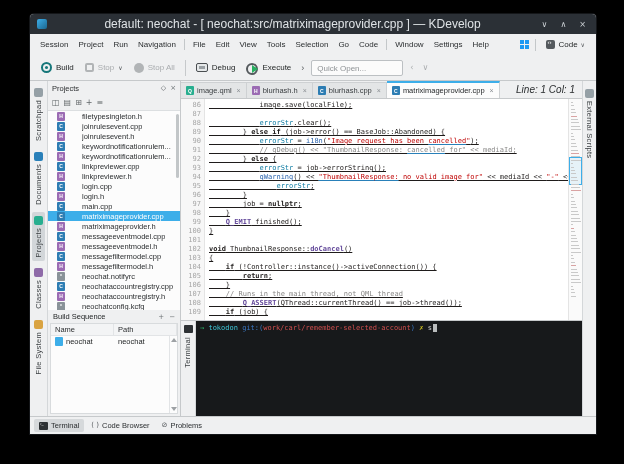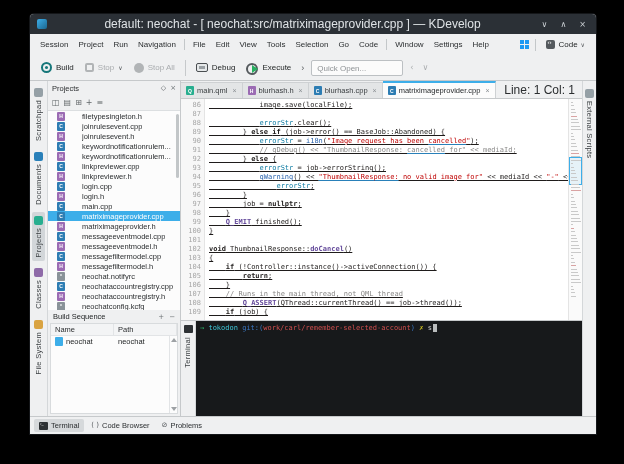--- a/index.html
+++ b/index.html
@@ -119,21 +119,21 @@
   
   .editor-col { flex:1; display:flex; flex-direction:column; min-width:0; background:#fff; }
   .tabbar { height:18px; flex:none; display:flex; align-items:flex-end; background:#eff0f1;
             border-bottom:1px solid #c6c9cb; }
   .etabs { display:flex; align-items:flex-end; min-width:0; overflow:hidden; }
   .etab { display:flex; align-items:center; gap:3px; padding:0 5px; height:16px; font-size:7.5px;
           background:#e3e5e6; border-right:1px solid #ced1d3; border-top:1px solid #ced1d3;
           color:#3c4043; white-space:nowrap; }
   .etab.active { background:#fcfcfc; border-top:2px solid #3daee9; height:17px; color:#1f2224; }
   .etab .close { color:#8a8f93; font-size:7px; margin-left:2px; }
-  .cursor-status { margin-left:auto; align-self:center; padding:0 7px; font-size:12px; color:#2b2e30; white-space:nowrap; }
+  .cursor-status { margin-left:auto; align-self:center; padding:0 7px; font-size:10px; color:#2b2e30; white-space:nowrap;font-style:italic; }
 
   .code-area { flex:1; display:flex; min-height:0; background:#fff; }
   .gutter { width:24px; flex:none; background:#f7f7f7; border-right:1px solid #e4e4e4;
             padding:2px 3px 0 0; text-align:right;
             font:7px/9px "DejaVu Sans Mono", monospace; color:#a6a6a6; }
   .gline { height:9px; }
   .code { flex:1; min-width:0; overflow:hidden; padding:2px 0 0 4px;
           font:7px/9px "DejaVu Sans Mono", monospace; color:#1f1c1b; }
   .cline { height:9px; white-space:pre;text-decoration:underline; }
   .tok-p { color:#1f1c1b; }
@@ -393,21 +393,21 @@
             <span class="tri-down"></span>
           </div>
         </div>
       </div>
 
       <div class="editor-col">
         <div class="tabbar">
           <div class="etabs" id="etabs">
               <div class="etab">
                 <span class="ficon qml">Q</span>
-                <span class="tlabel">main.qml</span>
+                <span class="tlabel">image.qml</span>
                 <span class="close">×</span>
               </div>
               <div class="etab">
                 <span class="ficon h">H</span>
                 <span class="tlabel">blurhash.h</span>
                 <span class="close">×</span>
               </div>
               <div class="etab">
                 <span class="ficon cpp">C</span>
                 <span class="tlabel">blurhash.cpp</span>

